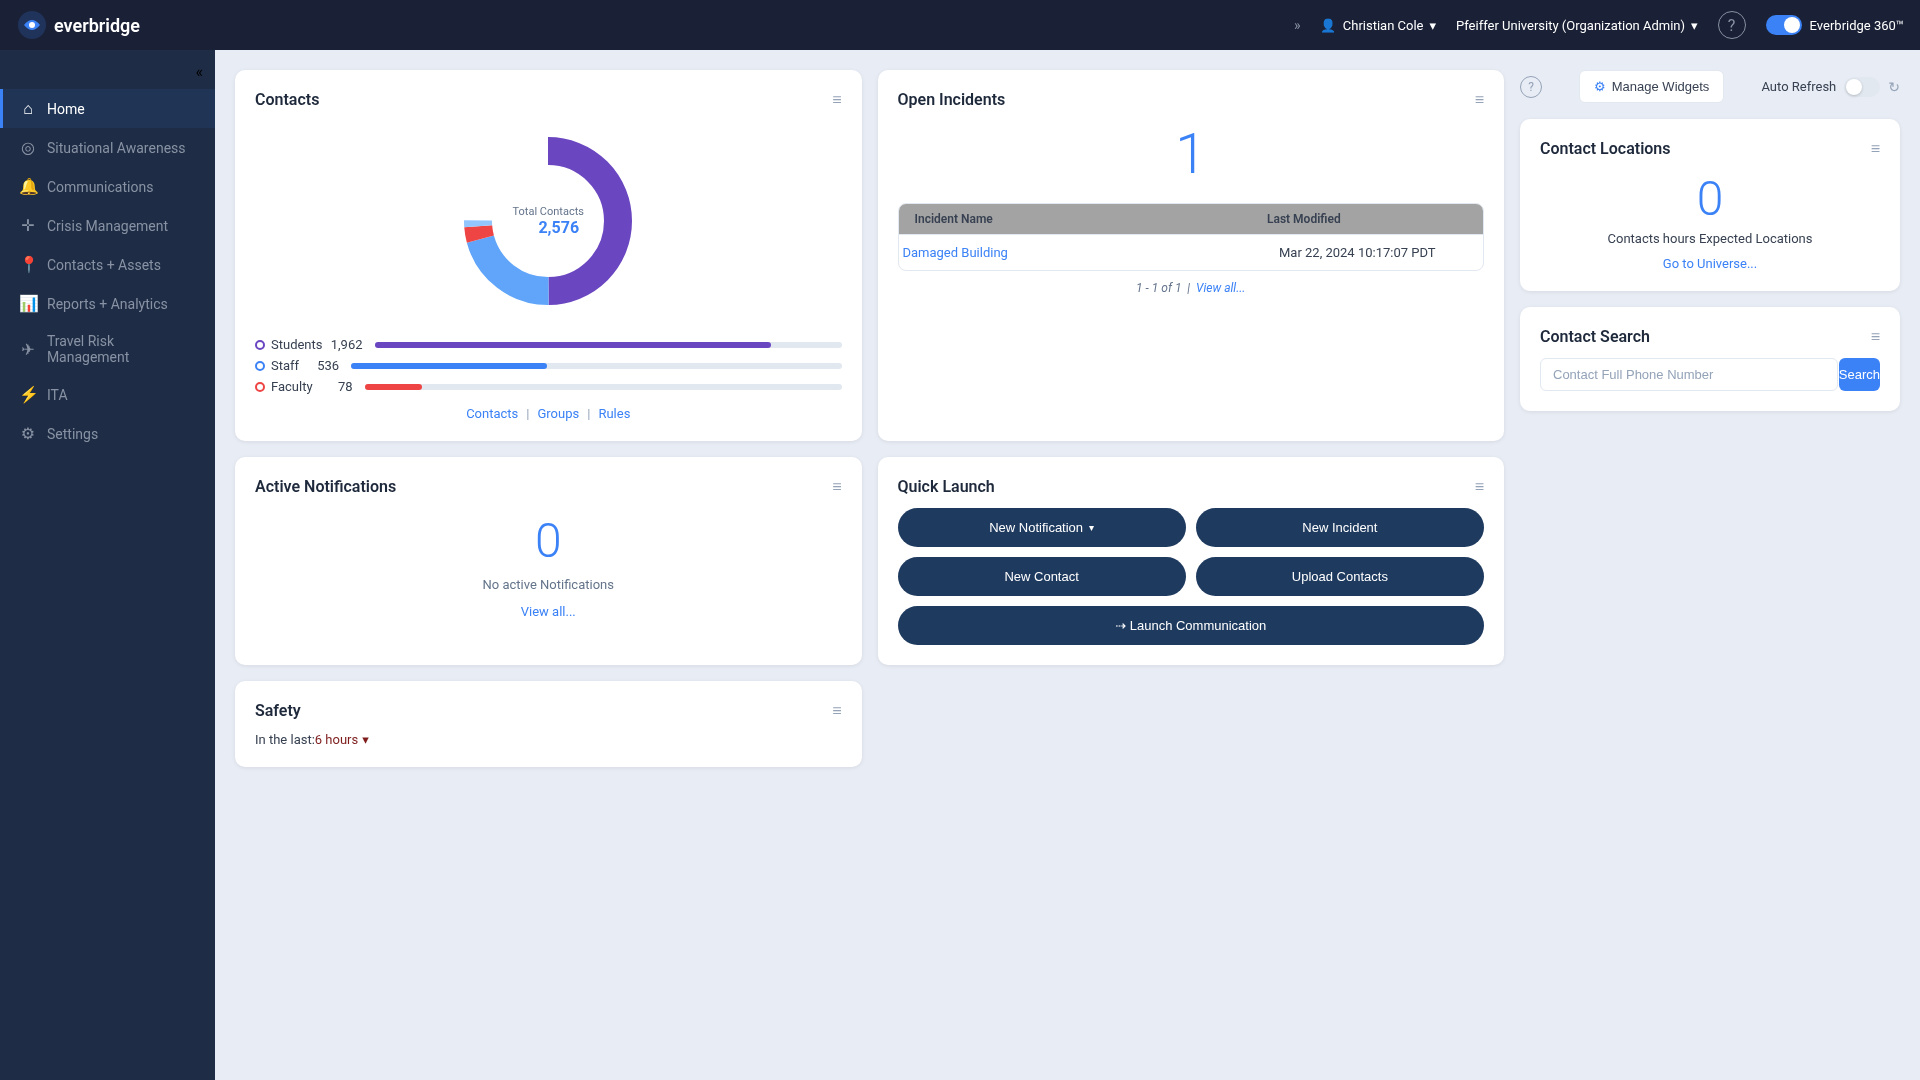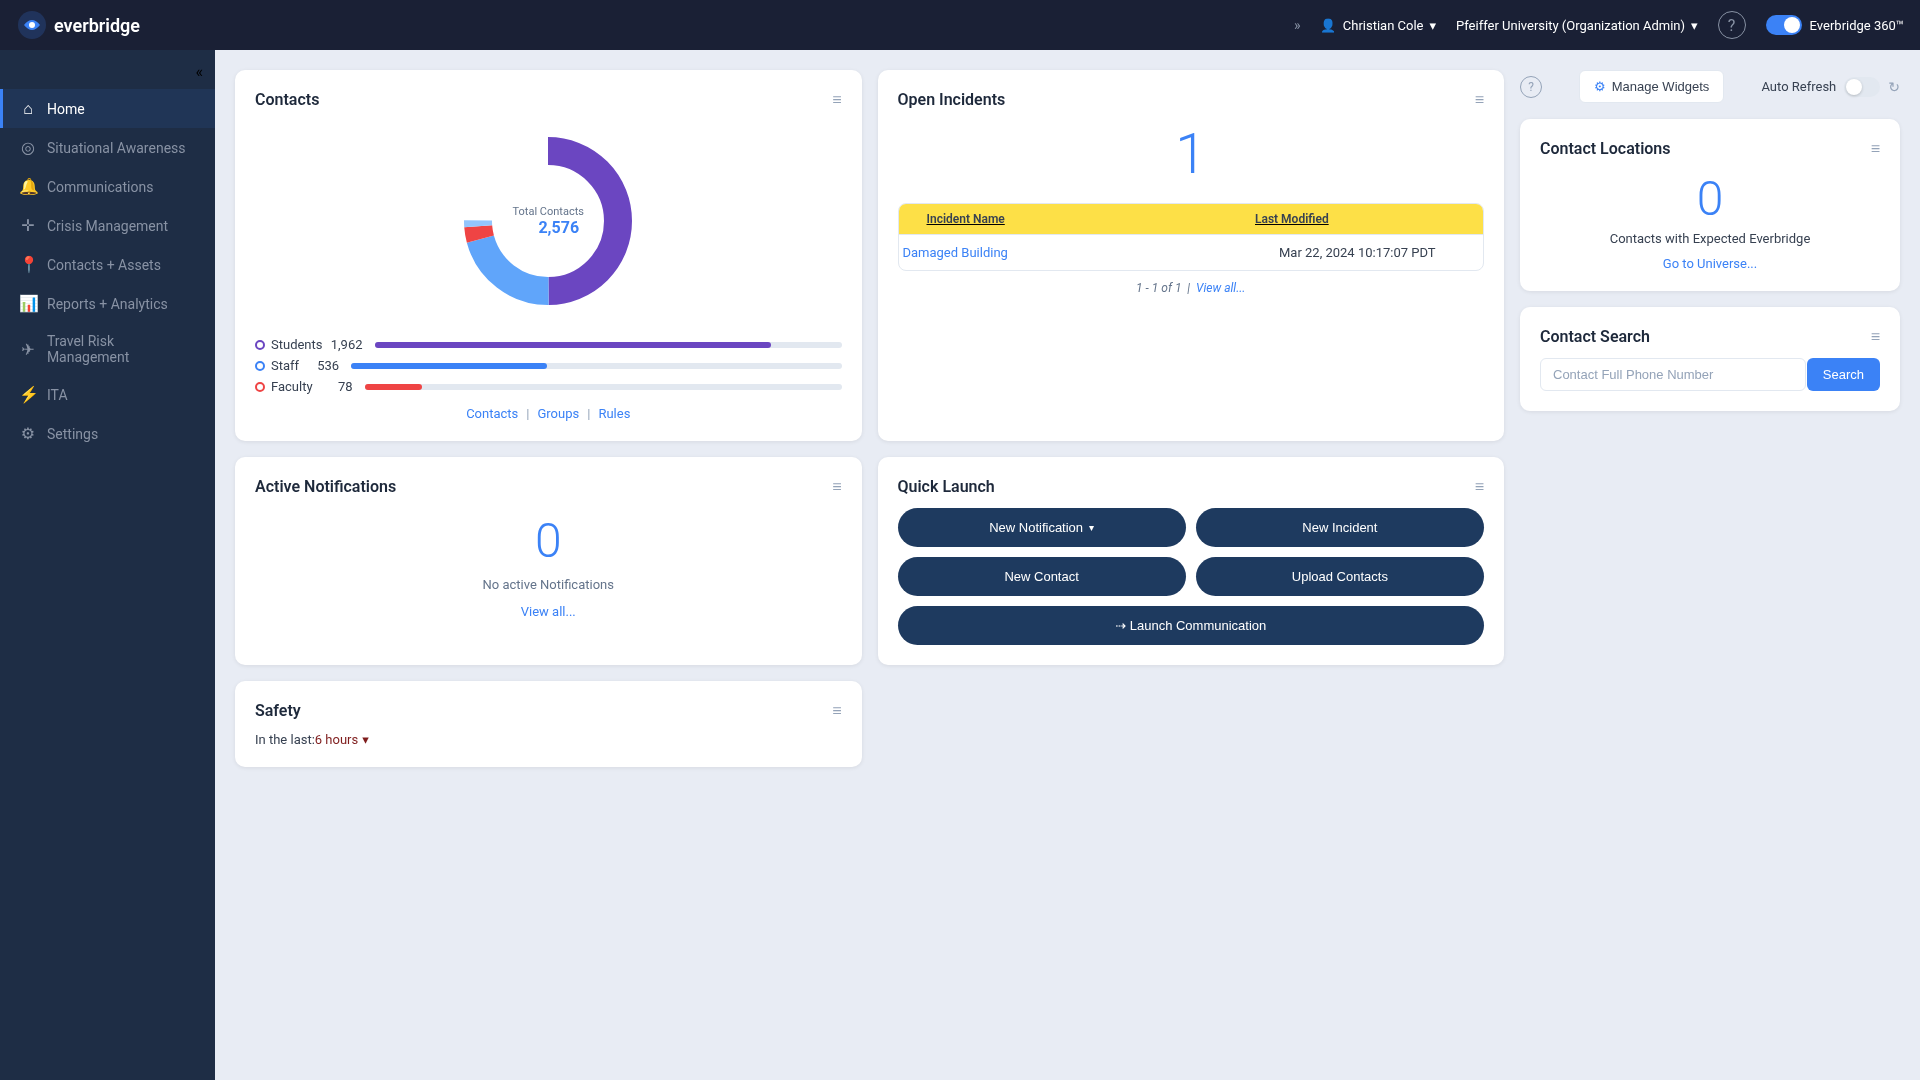--- a/index.html
+++ b/index.html
@@ -250,24 +250,23 @@
     }
     .incident-table {
       width: 100%;
       border: 1px solid #e2e8f0;
       border-radius: 8px;
       overflow: hidden;
       margin-bottom: 10px;
     }
     .incident-table-header {
       display: flex;
-      background: #fde047;
-      padding: 8px 28px;
+      background: #a3a3a3;
+      padding: 8px 16px;
       border-bottom: 1px solid #e2e8f0;
-      text-decoration: underline;
     }
     .incident-table-header span {
       font-size: 12px;
       font-weight: 600;
       color: #374151;
     }
     .incident-table-header span:first-child { flex: 1; }
     .incident-table-header span:last-child { width: 200px; text-align: left; }
     .incident-row {
       display: flex;
@@ -465,21 +464,21 @@
       font-size: 13px;
       color: #374151;
       outline: none;
     }
     .search-input::placeholder { color: #94a3b8; }
     .search-btn {
       background: #3b82f6;
       color: white;
       border: none;
       border-radius: 6px;
-      padding: 8px 16px;
+      padding: 8px 0;
       font-size: 13px;
       font-weight: 500;
       cursor: pointer;
     }
   </style>
 </head>
 <body>
 
 <nav class="top-nav">
   <div class="top-nav-logo">
@@ -659,21 +658,21 @@
           <span class="refresh-icon">↻</span>
         </div>
       </div>
 
       <div class="card contact-locations-card">
         <div class="card-header">
           <span class="card-title">Contact Locations</span>
           <span class="card-menu-icon">≡</span>
         </div>
         <div class="big-zero-blue">0</div>
-        <div class="locations-sub">Contacts with Expected Everbridge</div>
+        <div class="locations-sub">Contacts hours Expected Locations</div>
         <div class="go-universe-link">
           <a class="link-btn">Go to Universe...</a>
         </div>
       </div>
 
       <div class="card contact-search-card">
         <div class="card-header">
           <span class="card-title">Contact Search</span>
           <span class="card-menu-icon">≡</span>
         </div>

